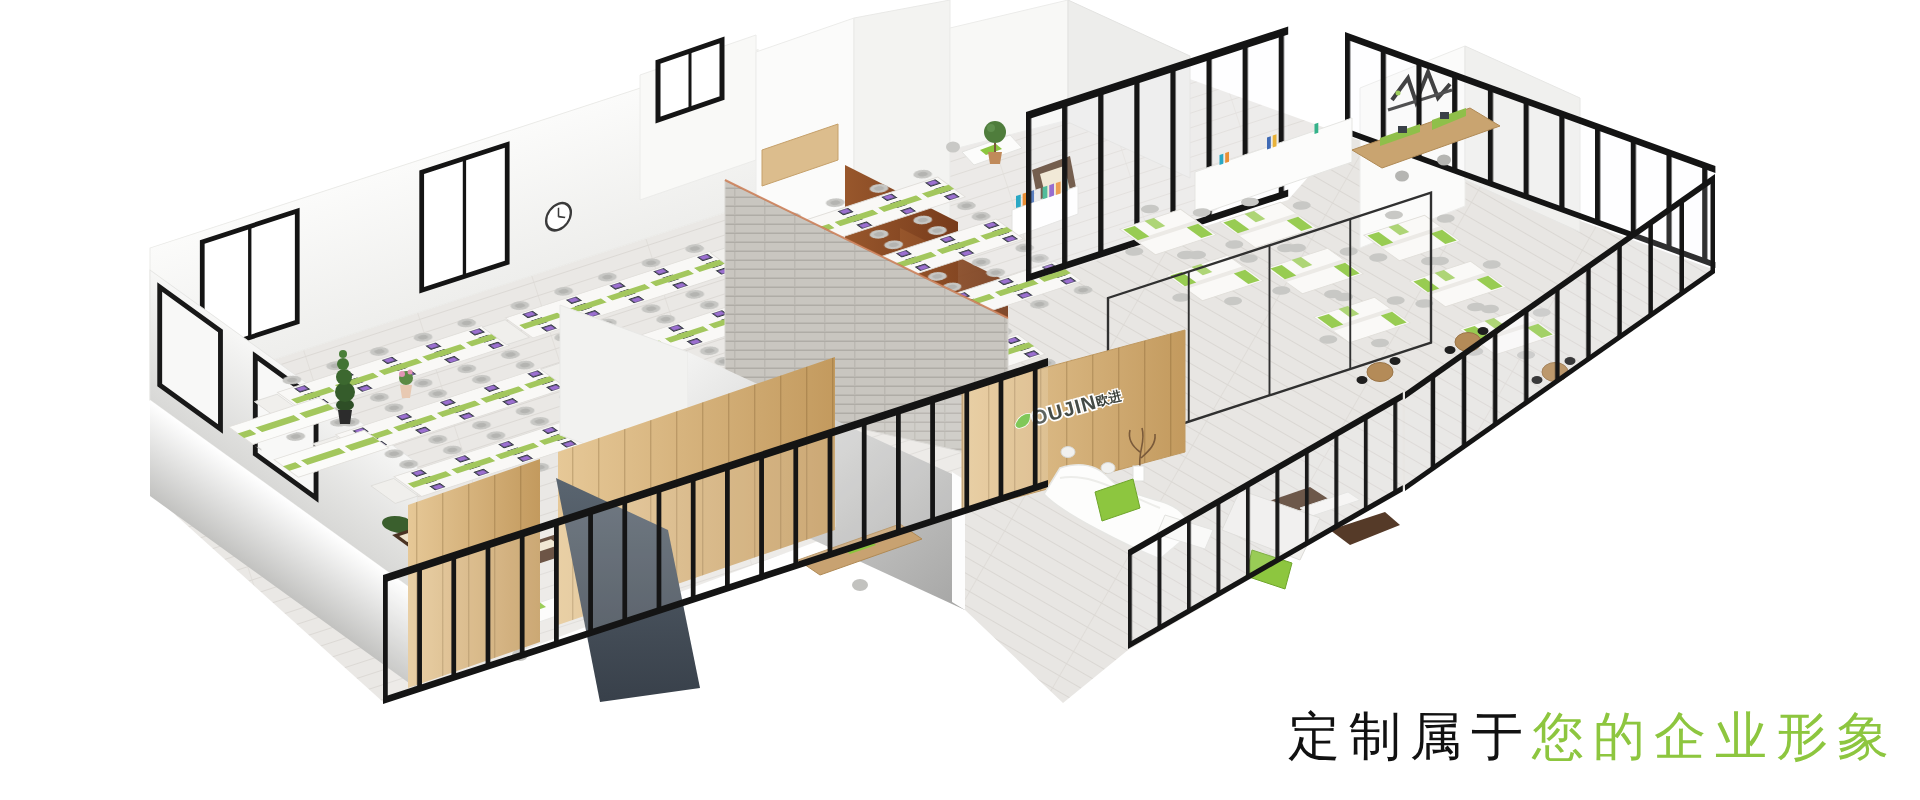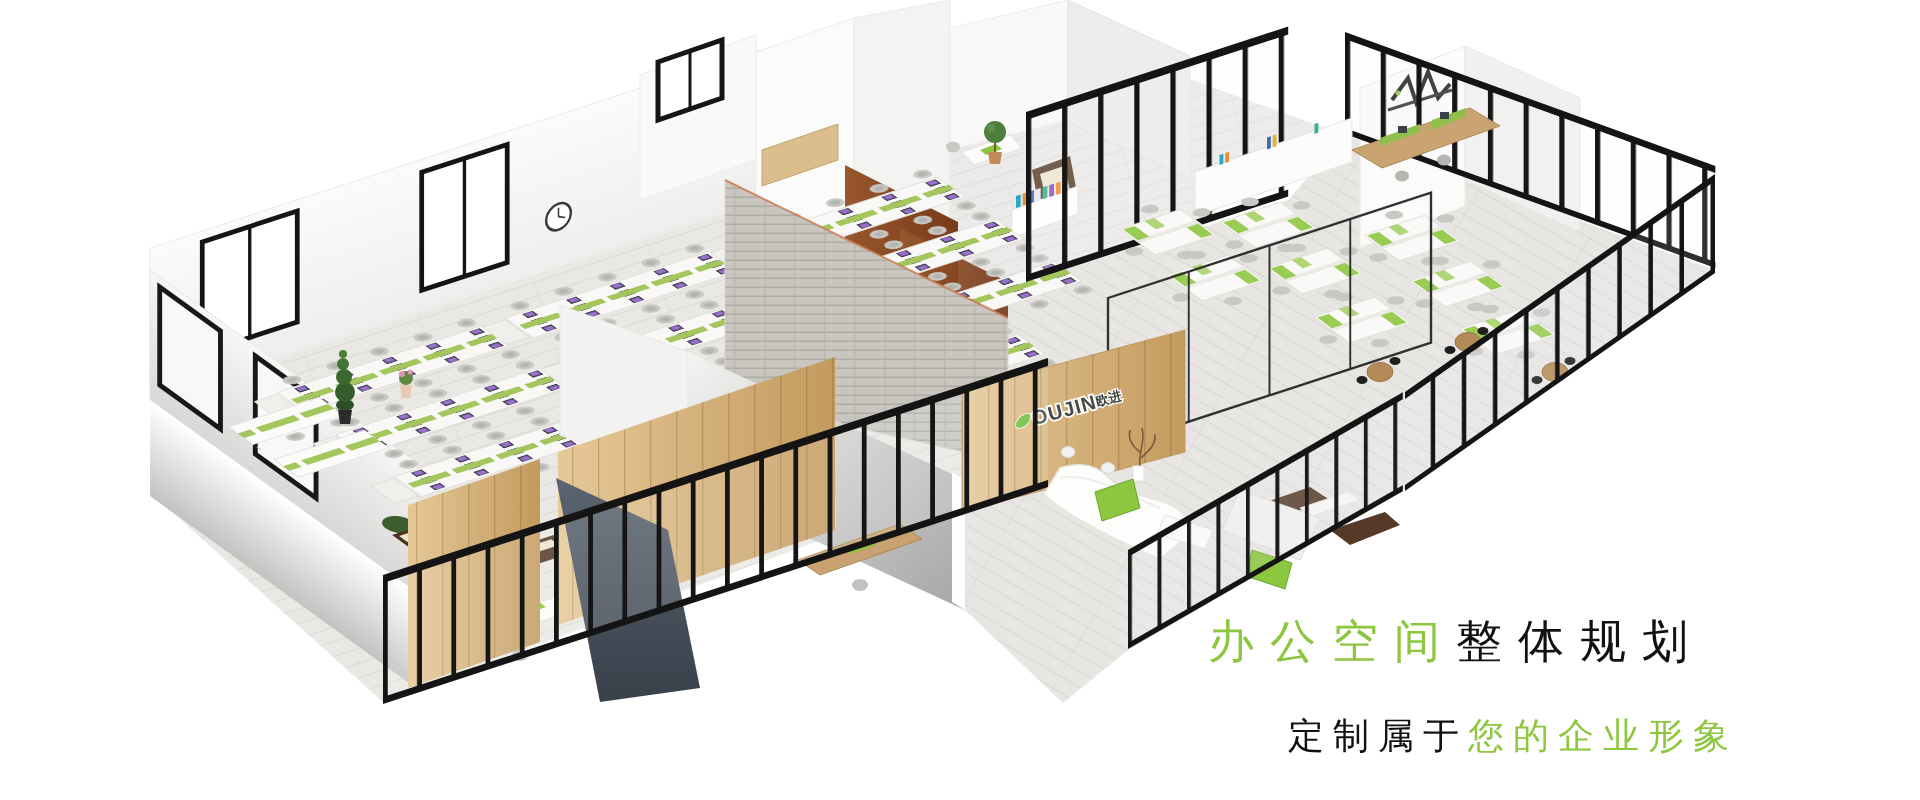--- a/index.html
+++ b/index.html
@@ -8,21 +8,21 @@
     --silver:#b5b5b5; --floor-grey:#e9e7e4; --sofa-brown:#553a28;
     --booth-brown:#4a3323; --leaf-green:#6cbf3e;
   }
   html,body{margin:0;padding:0;background:#ffffff;}
   #stage{position:relative;width:1920px;height:800px;background:#fff;overflow:hidden;
          font-family:"Liberation Sans","DejaVu Sans",sans-serif;}
   #scene-svg{position:absolute;left:0;top:0;}
   .headline{position:absolute;white-space:nowrap;line-height:1;
             font-family:"DejaVu Serif","Liberation Serif",serif;font-weight:400;}
   #headline-line1{left:1208px;top:618px;font-size:46px;letter-spacing:16px;}
-  #headline-line2{left:1288px;top:710px;font-size:36px;letter-spacing:9px;margin-top:8px;}
+  #headline-line2{left:1288px;top:710px;font-size:52px;letter-spacing:9px;}
   .seg-accent{color:var(--accent-green);}
   .seg-ink{color:var(--ink-black);}
   .green-fill{fill:var(--accent-green);}
 </style>
 </head>
 <body>
 
 <div id="stage">
 
 <svg id="scene-svg" width="1920" height="800" viewBox="0 0 1920 800" role="img" aria-label="3D isometric cutaway rendering of a complete office floor plan with open workstation rows, glass partitioned offices, meeting rooms, reception with logo wall and lounge areas">
@@ -387,20 +387,17 @@
     <rect x="0" y="-5" width="379" height="6" fill="#141414"></rect>
   </g>
   <g transform="matrix(0.867,-0.498,0,1,1128,648)">
     <rect x="0" y="-92" width="317" height="92" fill="rgba(250,250,252,0.12)"></rect>
     <rect x="0" y="-92" width="317" height="92" fill="url(#barPat34)"></rect>
     <rect x="0" y="-98" width="317" height="7" fill="#141414"></rect>
     <rect x="0" y="-5" width="317" height="6" fill="#141414"></rect>
   </g>
 </svg>
 
-<div id="headline-line1" class="headline">
-  <span class="seg-accent">办公空间</span><span class="seg-ink">整体规划</span>
-</div>
 <div id="headline-line2" class="headline">
   <span class="seg-ink">定制属于</span><span class="seg-accent">您的企业形象</span>
 </div>
 
 </div>
 
 </body></html>

